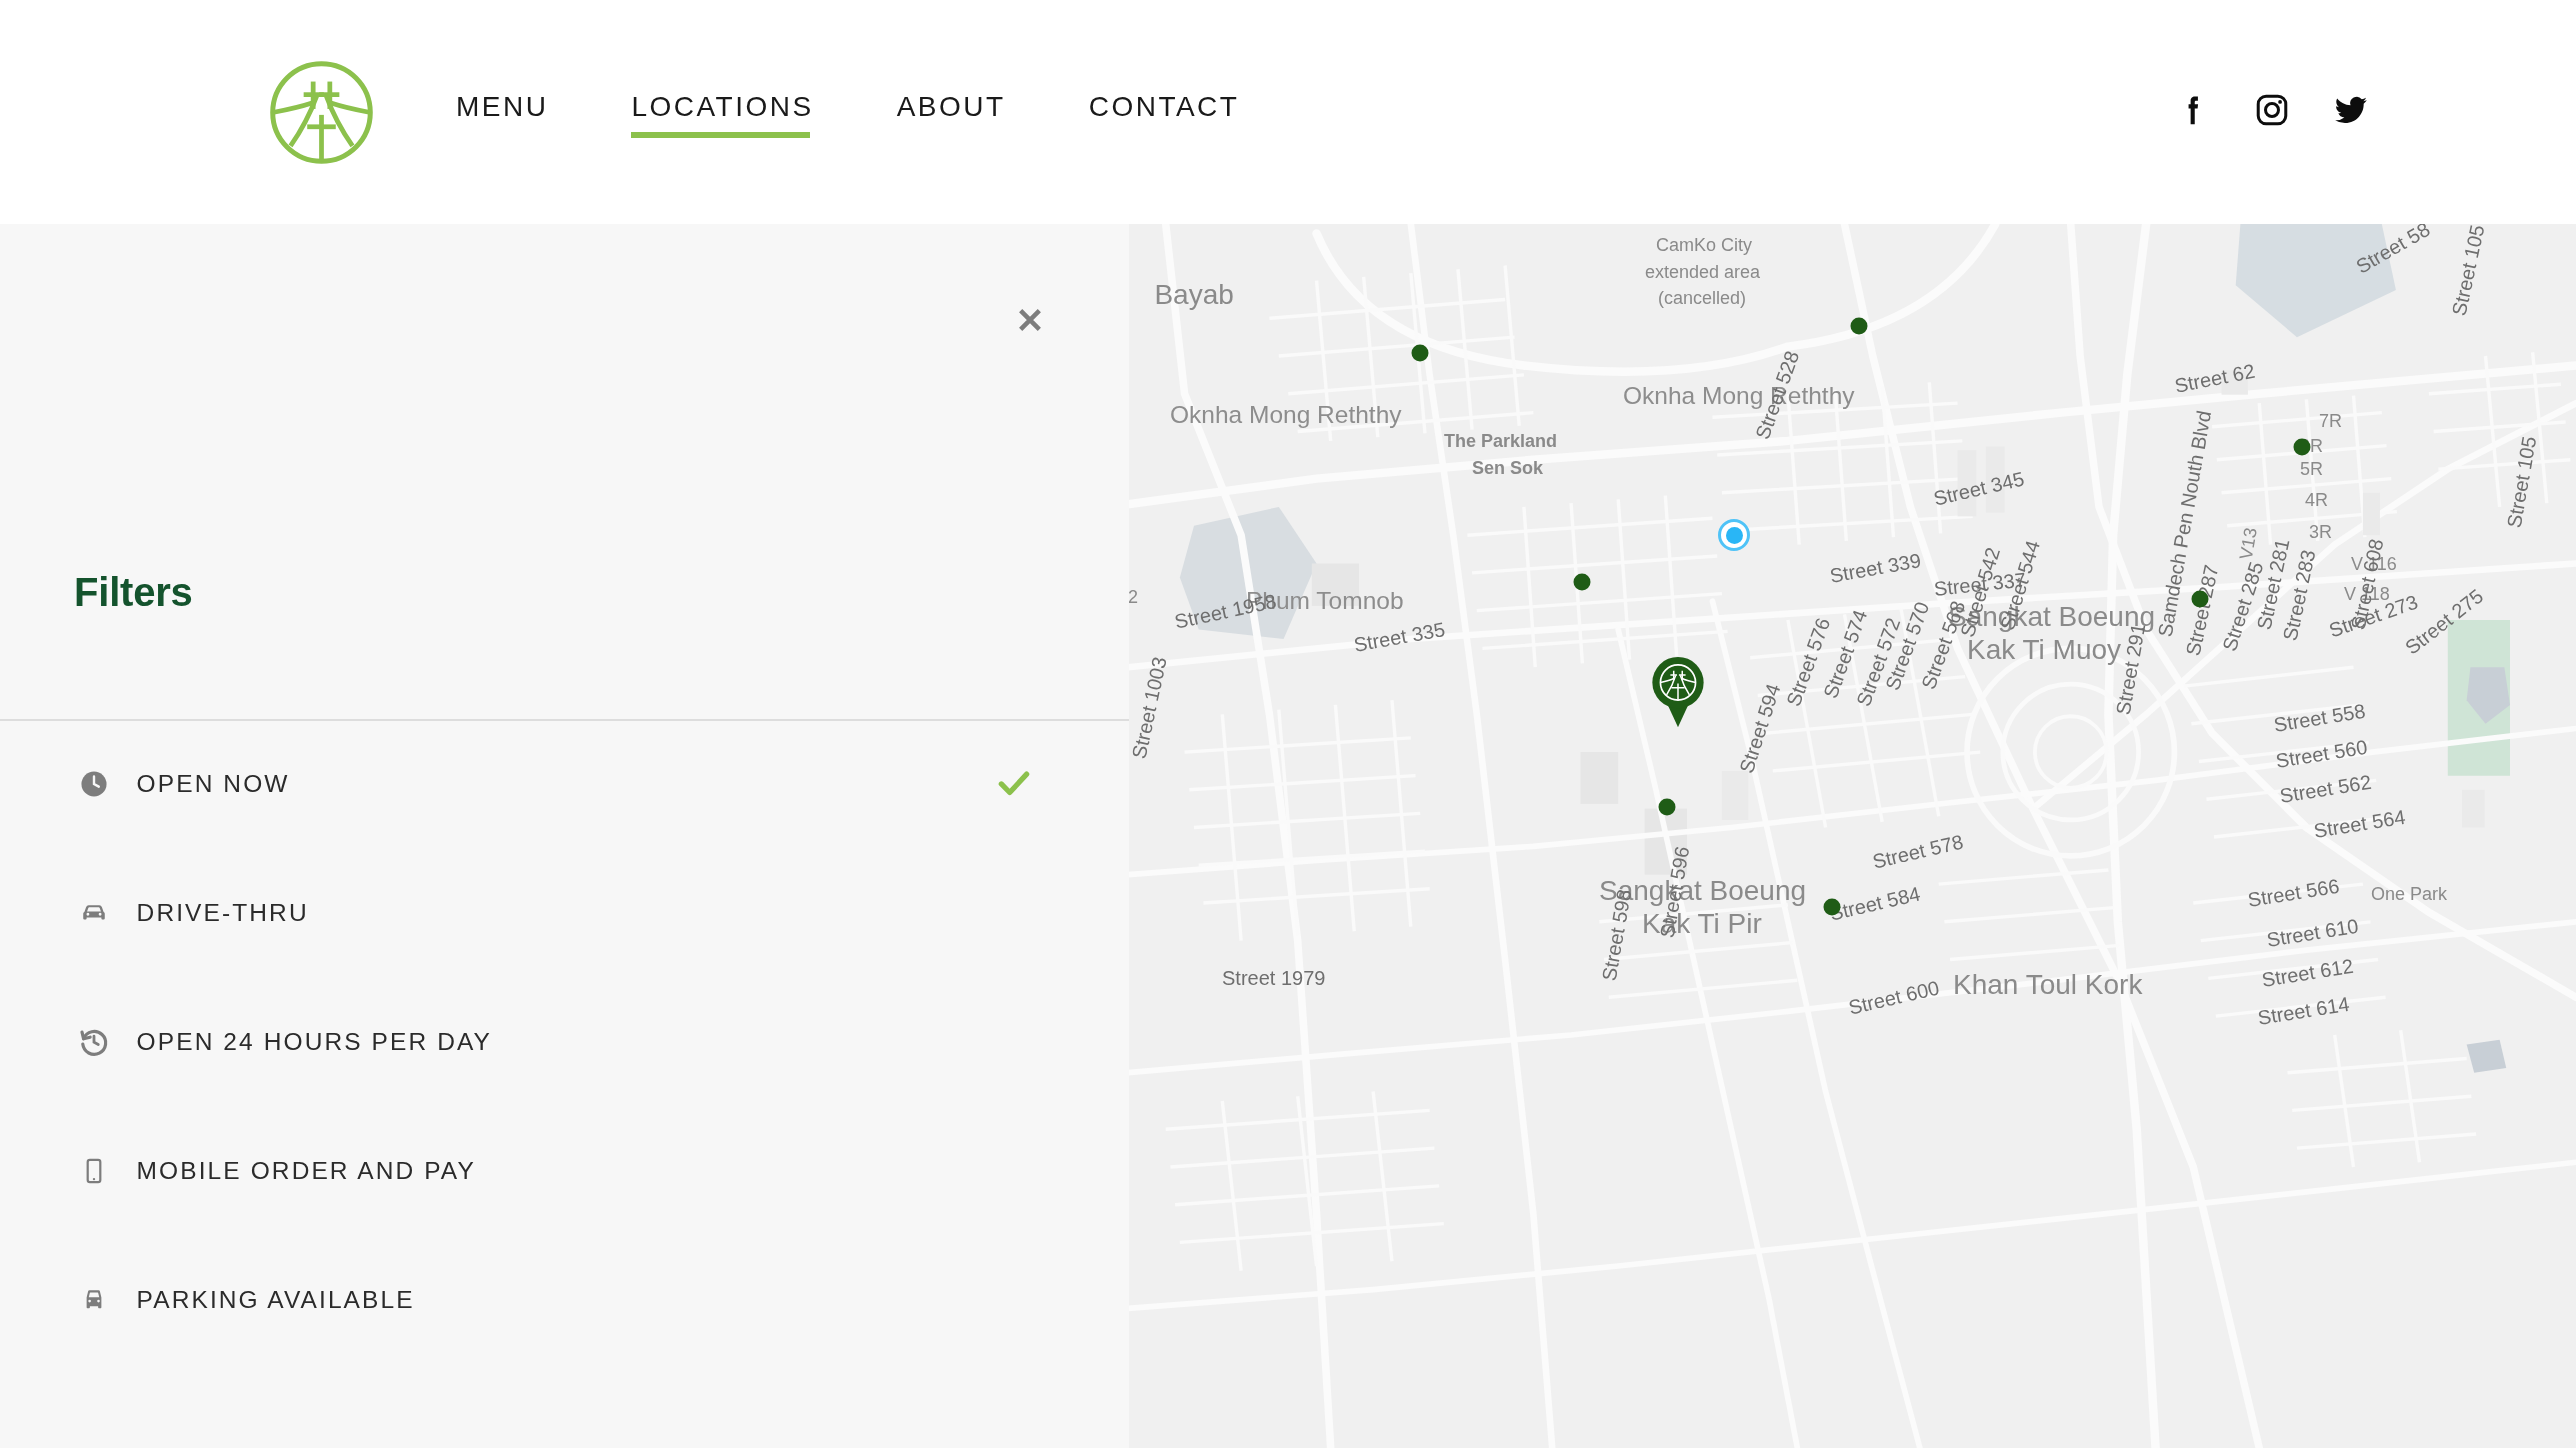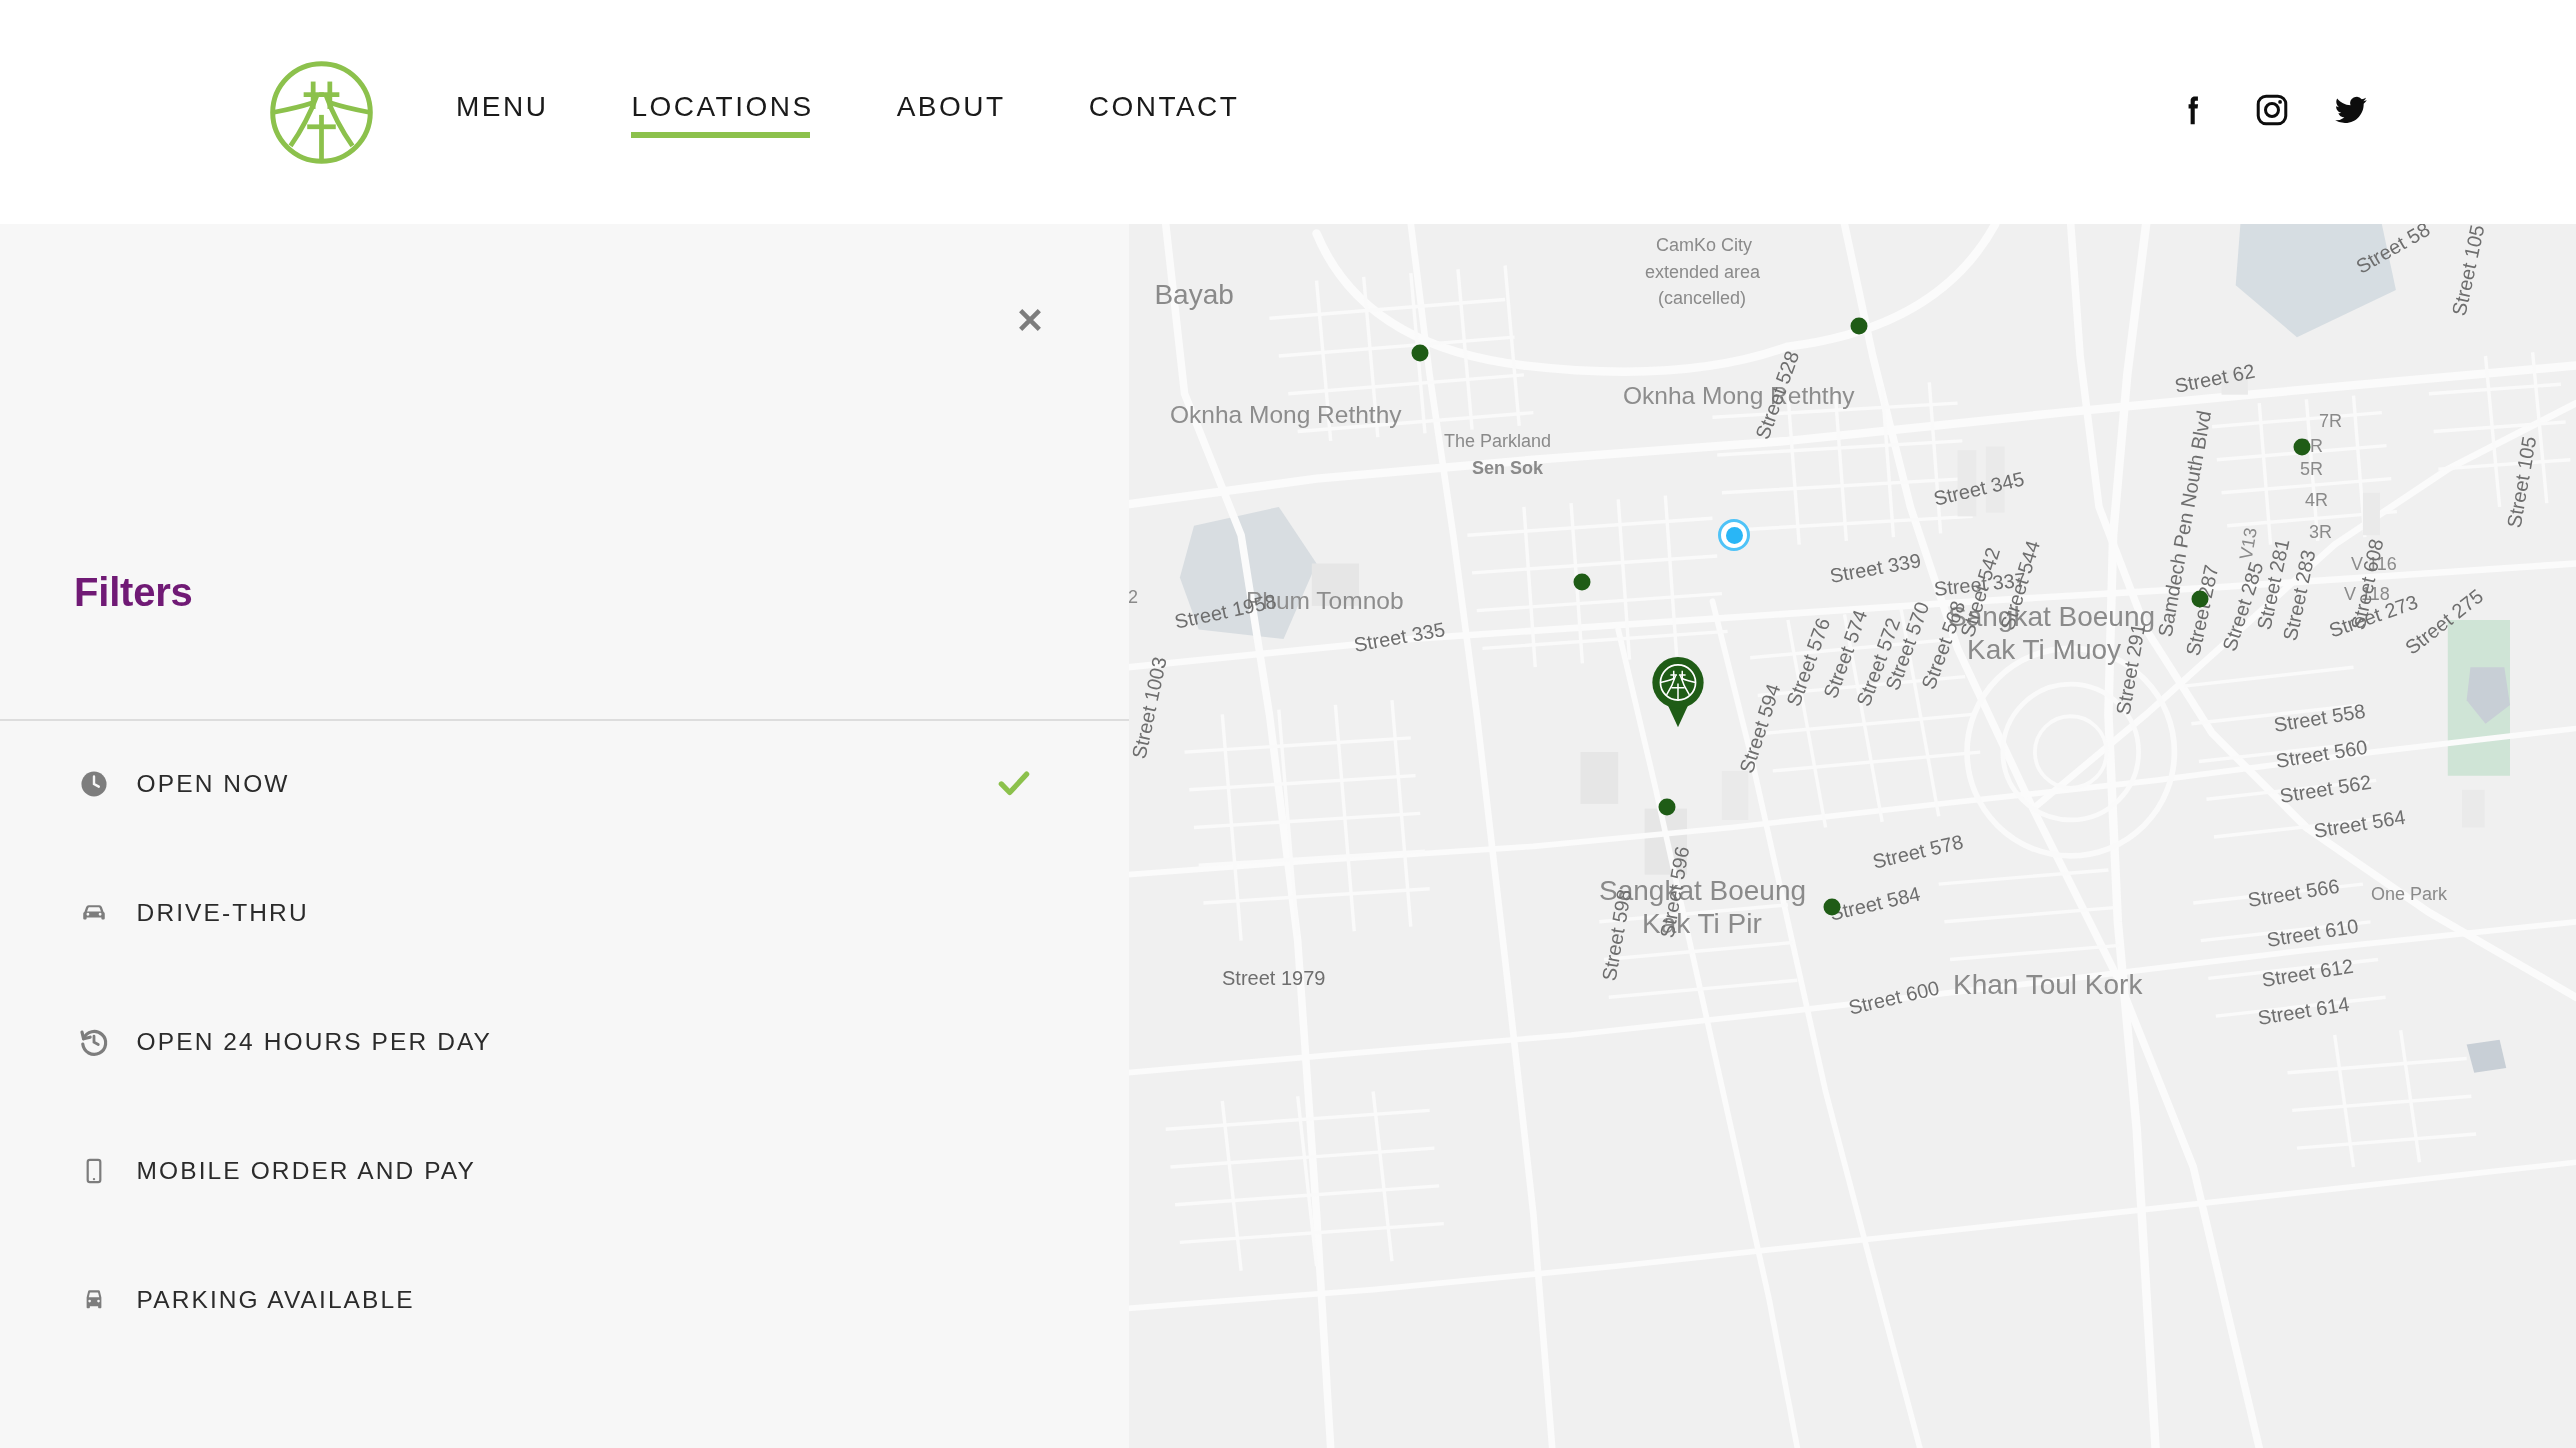--- a/index.html
+++ b/index.html
@@ -54,21 +54,21 @@
     z-index: 10;
   }
   .panel-close {
     position: absolute; right: 79px; top: 75px;
     width: 41px; height: 41px;
     display: flex; align-items: center; justify-content: center;
     cursor: pointer;
   }
   .panel-title {
     position: absolute; left: 74px; top: 368px;
-    font-size: 40px; font-weight: 700; color: #701a75;
+    font-size: 40px; font-weight: 700; color: #14532d;
     letter-spacing: -0.2px;
     transform: translateY(-50%);
   }
   .panel-divider {
     position: absolute; left: 0; top: 495px;
     width: 1129px; height: 1.9px; background: #dddddd;
   }
   .filter-list {
     position: absolute; left: 0; top: 495px;
     width: 1129px;
@@ -341,21 +341,21 @@
   <div id="map-labels">
       <div class="map-label lbl-big" style="left: 26.4px; top: 55px;">Bayab</div>
       <div class="map-label lbl-small" style="left: 528px; top: 11.3px;">CamKo City</div>
       <div class="map-label lbl-small" style="left: 517px; top: 38px;">extended area</div>
       <div class="map-label lbl-small" style="left: 530px; top: 64px;">(cancelled)</div>
       <div class="map-label lbl-street" style="left: 1230px; top: 33px; transform: rotate(-30deg);">Street 58</div>
       <div class="map-label lbl-street" style="left: 1331px; top: 80px; transform: rotate(-78deg);">Street 105</div>
       <div class="map-label lbl-area" style="left: 42px; top: 177px;">Oknha Mong Reththy</div>
       <div class="map-label lbl-area" style="left: 495px; top: 158px;">Oknha Mong Reththy</div>
       <div class="map-label lbl-street" style="left: 1047px; top: 151px; transform: rotate(-11deg);">Street 62</div>
-      <div class="map-label lbl-small" style="left: 316px; top: 207px;">The Parkland</div>
+      <div class="map-label lbl-small" style="left: 316px; top: 207px; font-weight: bold;">The Parkland</div>
       <div class="map-label lbl-small" style="left: 344px; top: 234px; font-weight: bold;">Sen Sok</div>
       <div class="map-label lbl-street" style="left: 634px; top: 203px; transform: rotate(-70deg);">Street 528</div>
       <div class="map-label lbl-small" style="left: 1191px; top: 187px;">7R</div>
       <div class="map-label lbl-small" style="left: 1172px; top: 204px; margin-top: 8px;">6R</div>
       <div class="map-label lbl-small" style="left: 1172px; top: 235px;">5R</div>
       <div class="map-label lbl-small" style="left: 1177px; top: 266px;">4R</div>
       <div class="map-label lbl-small" style="left: 1181px; top: 298px;">3R</div>
       <div class="map-label lbl-small" style="left: 1118px; top: 325px; transform: rotate(-80deg);">V13</div>
       <div class="map-label lbl-small" style="left: 1223px; top: 330px;">V 116</div>
       <div class="map-label lbl-small" style="left: 1216px; top: 360px;">V 118</div>

